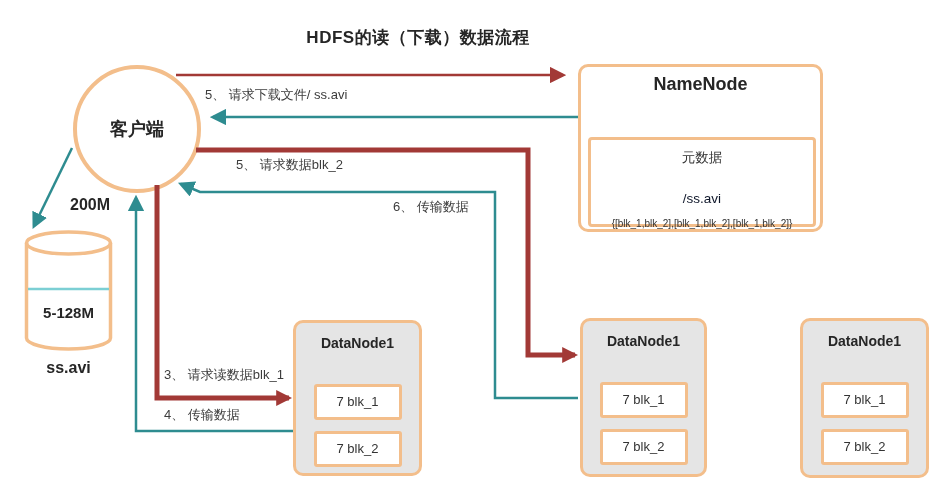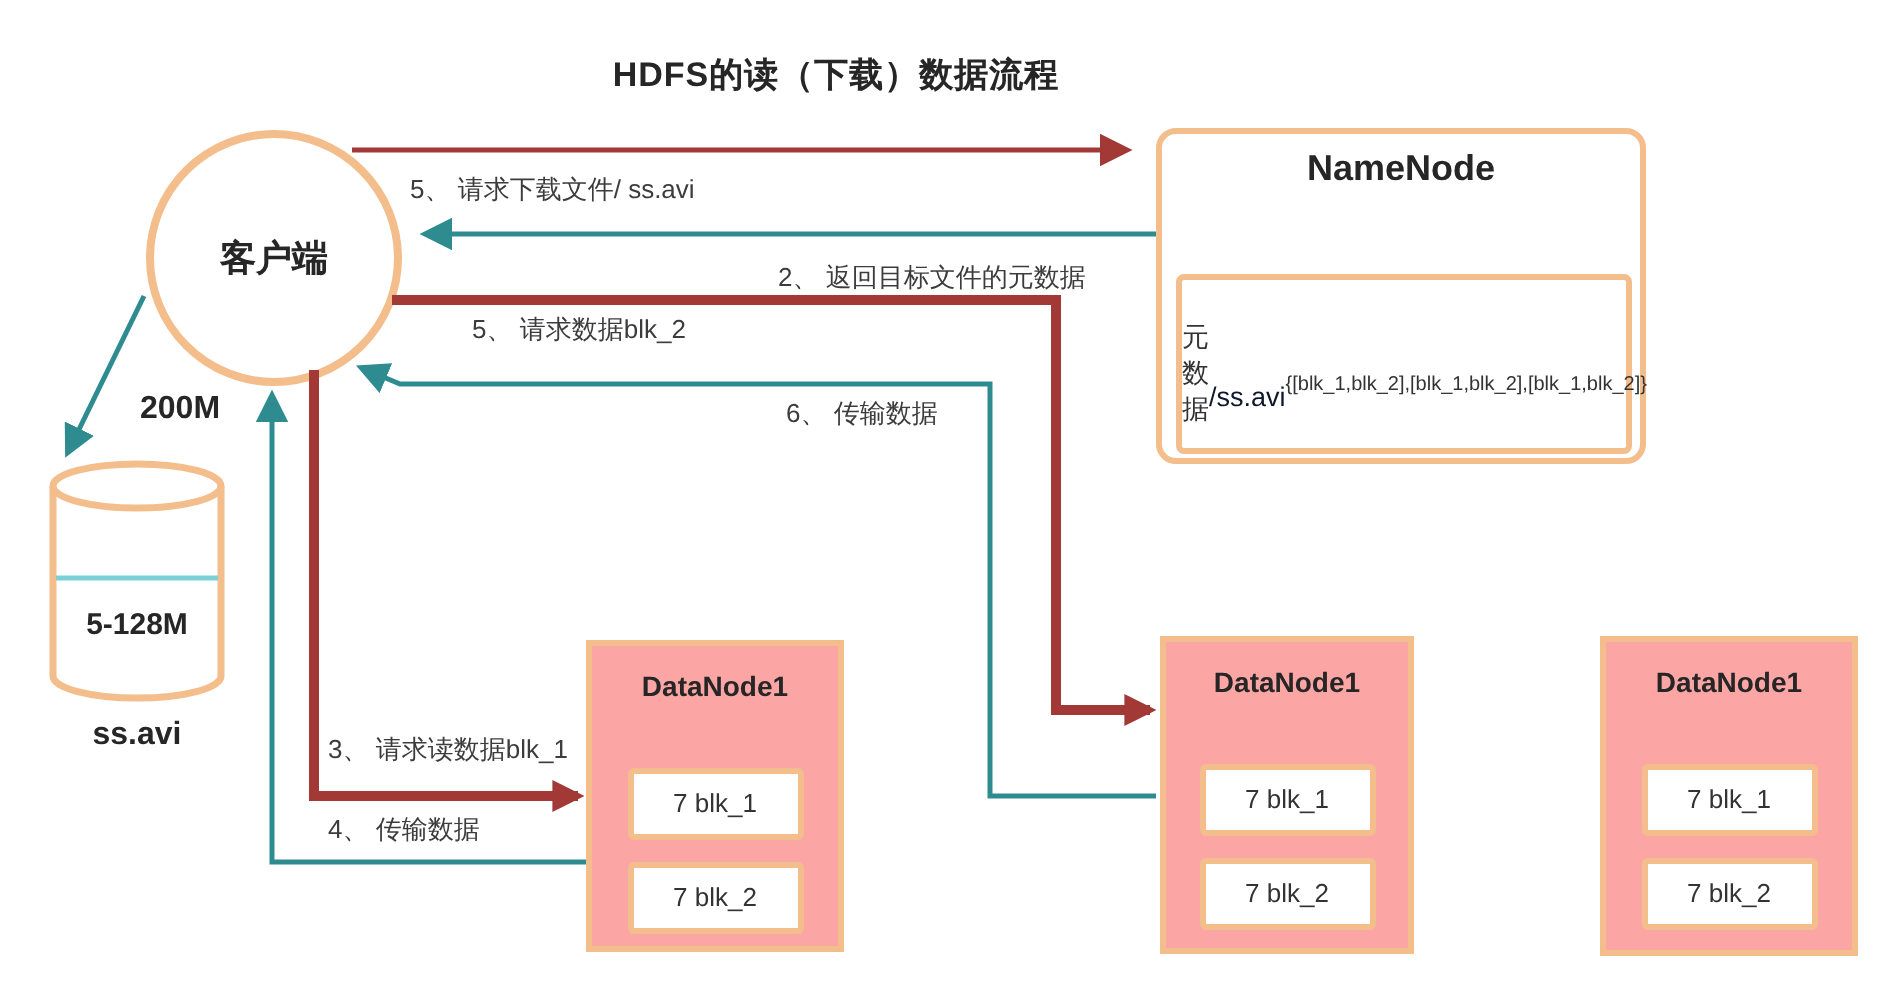--- a/index.html
+++ b/index.html
@@ -21,27 +21,27 @@
   .client-circle{position:absolute;left:73px;top:65px;width:128px;height:128px;
     background:#fff;border:4px solid var(--orange);border-radius:50%;
     display:flex;align-items:center;justify-content:center;
     font-size:18px;font-weight:bold;color:var(--ink)}
 
   .nn-box{position:absolute;left:578px;top:64px;width:245px;height:168px;
     background:#fff;border:3px solid var(--orange);border-radius:10px}
   .nn-title{margin-top:7px;text-align:center;font-size:18px;font-weight:bold;color:var(--ink)}
   .nn-inner{position:absolute;left:7px;top:70px;width:228px;height:90px;
     border:3px solid var(--orange);border-radius:4px;background:#fff;
-    display:flex;flex-direction:row;align-items:center;padding-top:9px}
+    display:flex;flex-direction:column;align-items:center;padding-top:9px}
   .nn-meta-heading{font-size:13.5px;color:#333}
   .nn-meta-path{font-size:13.5px;color:#0f172a;margin-top:24px}
   .nn-meta-blocks{font-size:10px;color:#333;margin-top:12px;white-space:nowrap}
 
-  .dn-box{position:absolute;background:#fca5a5;border:3px solid var(--orange);
-    border-radius:0;width:128px;height:158px}
+  .dn-box{position:absolute;background:#e5e5e5;border:3px solid var(--orange);
+    border-radius:10px;width:128px;height:158px}
   .dn-box.dn1{left:293px;top:320px;height:156px;width:129px}
   .dn-box.dn2{left:580px;top:318px;width:127px;height:159px}
   .dn-box.dn3{left:800px;top:318px;width:129px;height:160px}
   .dn-title{margin-top:12px;text-align:center;font-size:14px;font-weight:bold;color:var(--ink)}
   .blk{position:absolute;left:50%;transform:translateX(-50%);width:88px;height:36px;
     background:#fff;border:3px solid var(--orange);border-radius:3px;
     text-align:center;line-height:30px;font-size:13px;color:#333}
   .blk.b1{top:61px}
   .blk.b2{top:108px}
 
@@ -97,21 +97,20 @@
     <div class="dn-title">DataNode1</div>
     <div class="blk b1">7 blk_1</div>
     <div class="blk b2">7 blk_2</div>
   </div>
 
   <div class="file-size">200M</div>
   <div class="file-range">5-128M</div>
   <div class="file-name">ss.avi</div>
 
   <div class="flow-label fl-1">5、 请求下载文件/ ss.avi</div>
-  <div class="flow-label fl-2">2、 返回目标文件的元数据</div>
   <div class="flow-label fl-3">3、 请求读数据blk_1</div>
   <div class="flow-label fl-4">4、 传输数据</div>
   <div class="flow-label fl-5">5、 请求数据blk_2</div>
   <div class="flow-label fl-6">6、 传输数据</div>
 
   <svg class="overlay" viewBox="0 0 946 500">
     <defs>
       <marker id="head-red-thick" viewBox="0 0 10 10" refX="8" refY="5" markerWidth="3.2" markerHeight="3.2" orient="auto">
         <path d="M0,0 L10,5 L0,10 z" fill="#A23936"></path>
       </marker>

